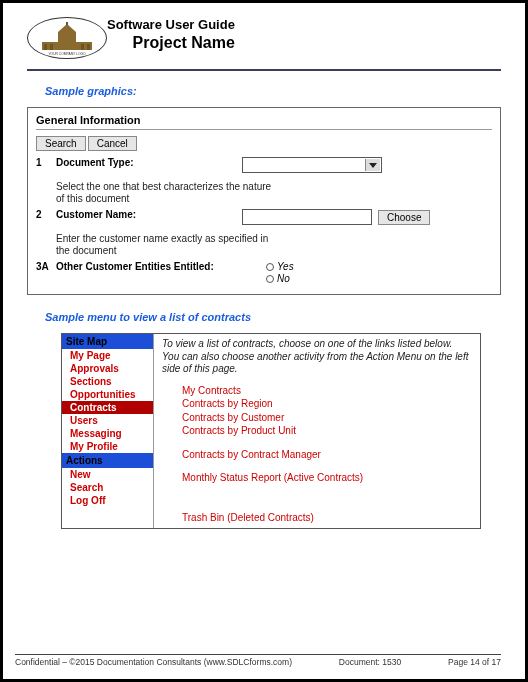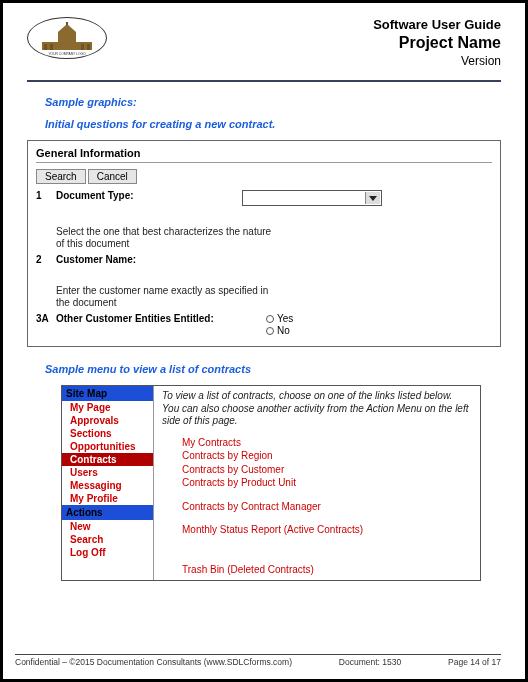--- a/index.html
+++ b/index.html
@@ -13,21 +13,20 @@
   .page {
     width: 528px;
     height: 682px;
     border: 3px solid #000;
     background: #fff;
     position: relative;
     padding: 14px 24px 30px 24px;
   }
   .header {
     display: flex;
-    justify-content: space-between;
     align-items: flex-start;
     padding-bottom: 6px;
   }
   .logo-oval {
     width: 80px;
     height: 42px;
     border: 1px solid #333;
     border-radius: 50%;
     display:flex;
     align-items:center;
@@ -69,21 +68,21 @@
     font-size: 10px;
     background: #e6e6e6;
     border: 1px solid #888;
     padding: 1px 8px;
     cursor: pointer;
   }
   .btn-row { display:flex; gap:2px; margin-bottom:6px; }
   .row { display:flex; align-items:flex-start; margin-top:4px; gap:6px; }
   .num { width:14px; font-weight:bold; flex:none; }
   .label { flex:none; width:180px; font-weight:bold; }
-  .help { margin-left:20px; width:220px; color:#222; line-height:1.2; margin-top:20px;}
+  .help { margin-left:20px; width:220px; color:#222; line-height:1.2; margin-top:8px;}
   .ctrl { flex:1; display:flex; align-items:center; gap:6px; }
   .select-box {
     width:140px; height:16px;
     border:1px solid #555;
     background:#fff;
     position:relative;
   }
   .select-box::after{
     content:"";
     position:absolute; right:1px; top:1px;
@@ -94,21 +93,21 @@
   .select-box::before{
     content:"";
     position:absolute; right:4px; top:5px;
     border-left:4px solid transparent;
     border-right:4px solid transparent;
     border-top:5px solid #222;
     z-index:2;
   }
   .text-box { width:130px; height:16px; border:1px solid #555; background:#fff; }
   .radio-col { display:flex; flex-direction:column; gap:1px; font-size:10px; margin-left:4px;}
-  .radio-item { display:flex; align-items:center; gap:3px; }
+  .radio-item { display:flex; align-items:center; gap:3px;font-style:italic; }
   .radio-dot { width:8px; height:8px; border:1px solid #555; border-radius:50%; flex:none;}
   
   .menu-wrap {
     border:1px solid #555;
     margin: 8px 20px 0 34px;
     display:flex;
     font-size:10px;
     min-height:190px;
     background:#fff;
   }
@@ -173,48 +172,50 @@
         <rect x="12" y="22" width="3" height="6" fill="#6e5323"></rect>
         <rect x="18" y="22" width="3" height="6" fill="#6e5323"></rect>
         <rect x="49" y="22" width="3" height="6" fill="#6e5323"></rect>
         <rect x="55" y="22" width="3" height="6" fill="#6e5323"></rect>
         <text x="35" y="33" text-anchor="middle" font-size="3.3" fill="#333">YOUR COMPANY LOGO</text>
       </svg>
     </div>
     <div class="header-right">
       <div class="h-title">Software User Guide</div>
       <div class="h-name">Project Name</div>
-      <div class="h-ver">Version</div>
     </div>
   </div>
 
   <hr class="hr-thick">
 
   <div class="blue-italic">Sample graphics:</div>
-  <div class="blue-italic">Initial questions for creating a new contract.</div>
 
   <div class="panel">
     <div class="panel-title">General Information</div>
     <div class="btn-row">
       <button class="btn">Search</button>
       <button class="btn">Cancel</button>
     </div>
 
     <div class="row">
       <div class="num">1</div>
       <div class="label">Document Type:</div>
       <div class="ctrl">
         <div class="select-box"></div>
       </div>
     </div>
     <div class="help">Select the one that best characterizes the nature of this document</div>
 
     <div class="row">
       <div class="num">2</div>
       <div class="label">Customer Name:</div>
+      <div class="ctrl">
+        <div class="text-box"></div>
+        <button class="btn">Choose</button>
+      </div>
     </div>
     <div class="help">Enter the customer name exactly as specified in the document</div>
 
     <div class="row">
       <div class="num">3A</div>
       <div class="label" style="width:200px">Other Customer Entities Entitled:</div>
       <div class="ctrl">
         <div class="radio-col">
           <div class="radio-item">
             <span class="radio-dot"></span>

